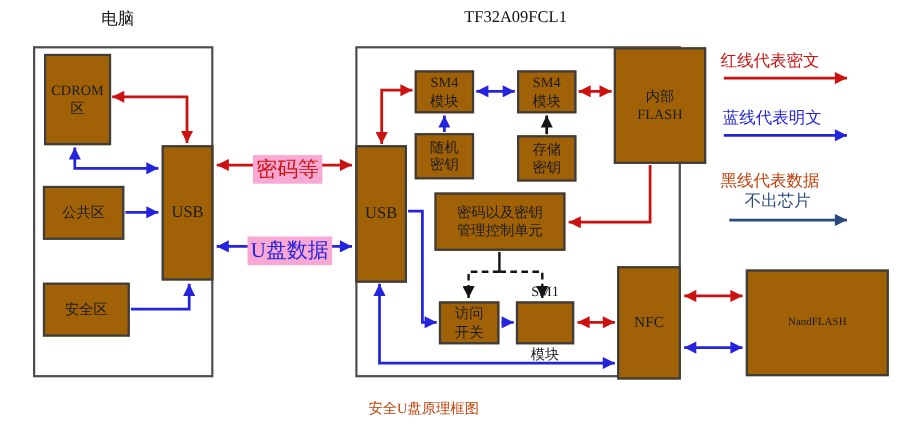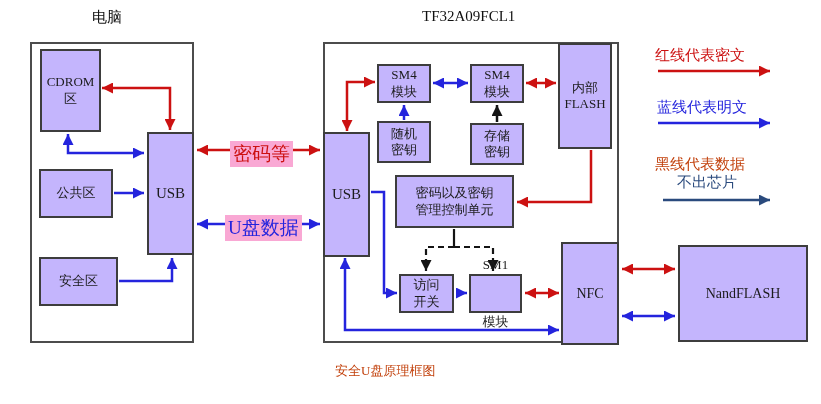--- a/index.html
+++ b/index.html
@@ -2,21 +2,21 @@
 <html><head>
 <meta charset="utf-8">
 <style>
   html,body{margin:0;padding:0;background:#ffffff;}
   #stage{
     position:relative;width:821px;height:404px;background:#ffffff;overflow:hidden;
     font-family:"Liberation Serif","DejaVu Serif",serif;color:#141414;
   }
   .box{
     position:absolute;box-sizing:border-box;
-    background:#c4b5fd;border:2px solid #3d3d3d;
+    background:#a16207;border:2px solid #3d3d3d;
     display:flex;flex-direction:column;align-items:center;justify-content:center;
     font-size:13px;line-height:1.25;text-align:center;color:#1c1c1c;
   }
   .outer{
     position:absolute;box-sizing:border-box;background:#ffffff;border:2px solid #4c4c4c;
   }
   .title{position:absolute;font-size:15px;color:#111;white-space:nowrap;}
   .caption{position:absolute;font-size:13px;color:#c2410c;white-space:nowrap;}
   .edge-label{
     position:absolute;background:#f9a8d4;padding:0 3px;font-size:19px;white-space:nowrap;
@@ -127,28 +127,28 @@
     <span>管理控制单元</span>
   </div>
   <div class="box" style="left:399px;top:274px;width:55px;height:39px;">
     <span>访问</span>
     <span>开关</span>
   </div>
   <div class="box" style="left:469px;top:274px;width:53px;height:39px;gap:40px;">
     <span>SM1</span>
     <span>模块</span>
   </div>
-  <div class="box" style="left:558px;top:43px;width:54px;height:106px;">
+  <div class="box" style="left:558px;top:43px;width:84px;height:106px;">
     <span>内部</span>
     <span>FLASH</span>
   </div>
   <div class="box" style="left:561px;top:242px;width:58px;height:103px;font-size:14px;">
     <span>NFC</span>
   </div>
-  <div class="box" style="left:678px;top:245px;width:130px;height:97px;font-size:14px;">
+  <div class="box" style="left:678px;top:245px;width:130px;height:97px;font-size:10px;">
     <span>NandFLASH</span>
   </div>
 
   <div class="edge-label" style="left:230px;top:141px;color:#cc1111;">密码等</div>
   <div class="edge-label" style="left:225px;top:215px;color:#2424dd;">U盘数据</div>
 
   <div class="legend-text" style="left:657px;top:98px;color:#2424dd;">蓝线代表明文</div>
   <div class="legend-text" style="left:655px;top:46px;color:#cc1111;">红线代表密文</div>
   <div class="legend-text" style="left:655px;top:155px;color:#c2410c;text-align:center;">黑线代表数据</div>
   <div class="legend-text" style="left:677px;top:173px;color:#2a4a7d;">不出芯片</div>

